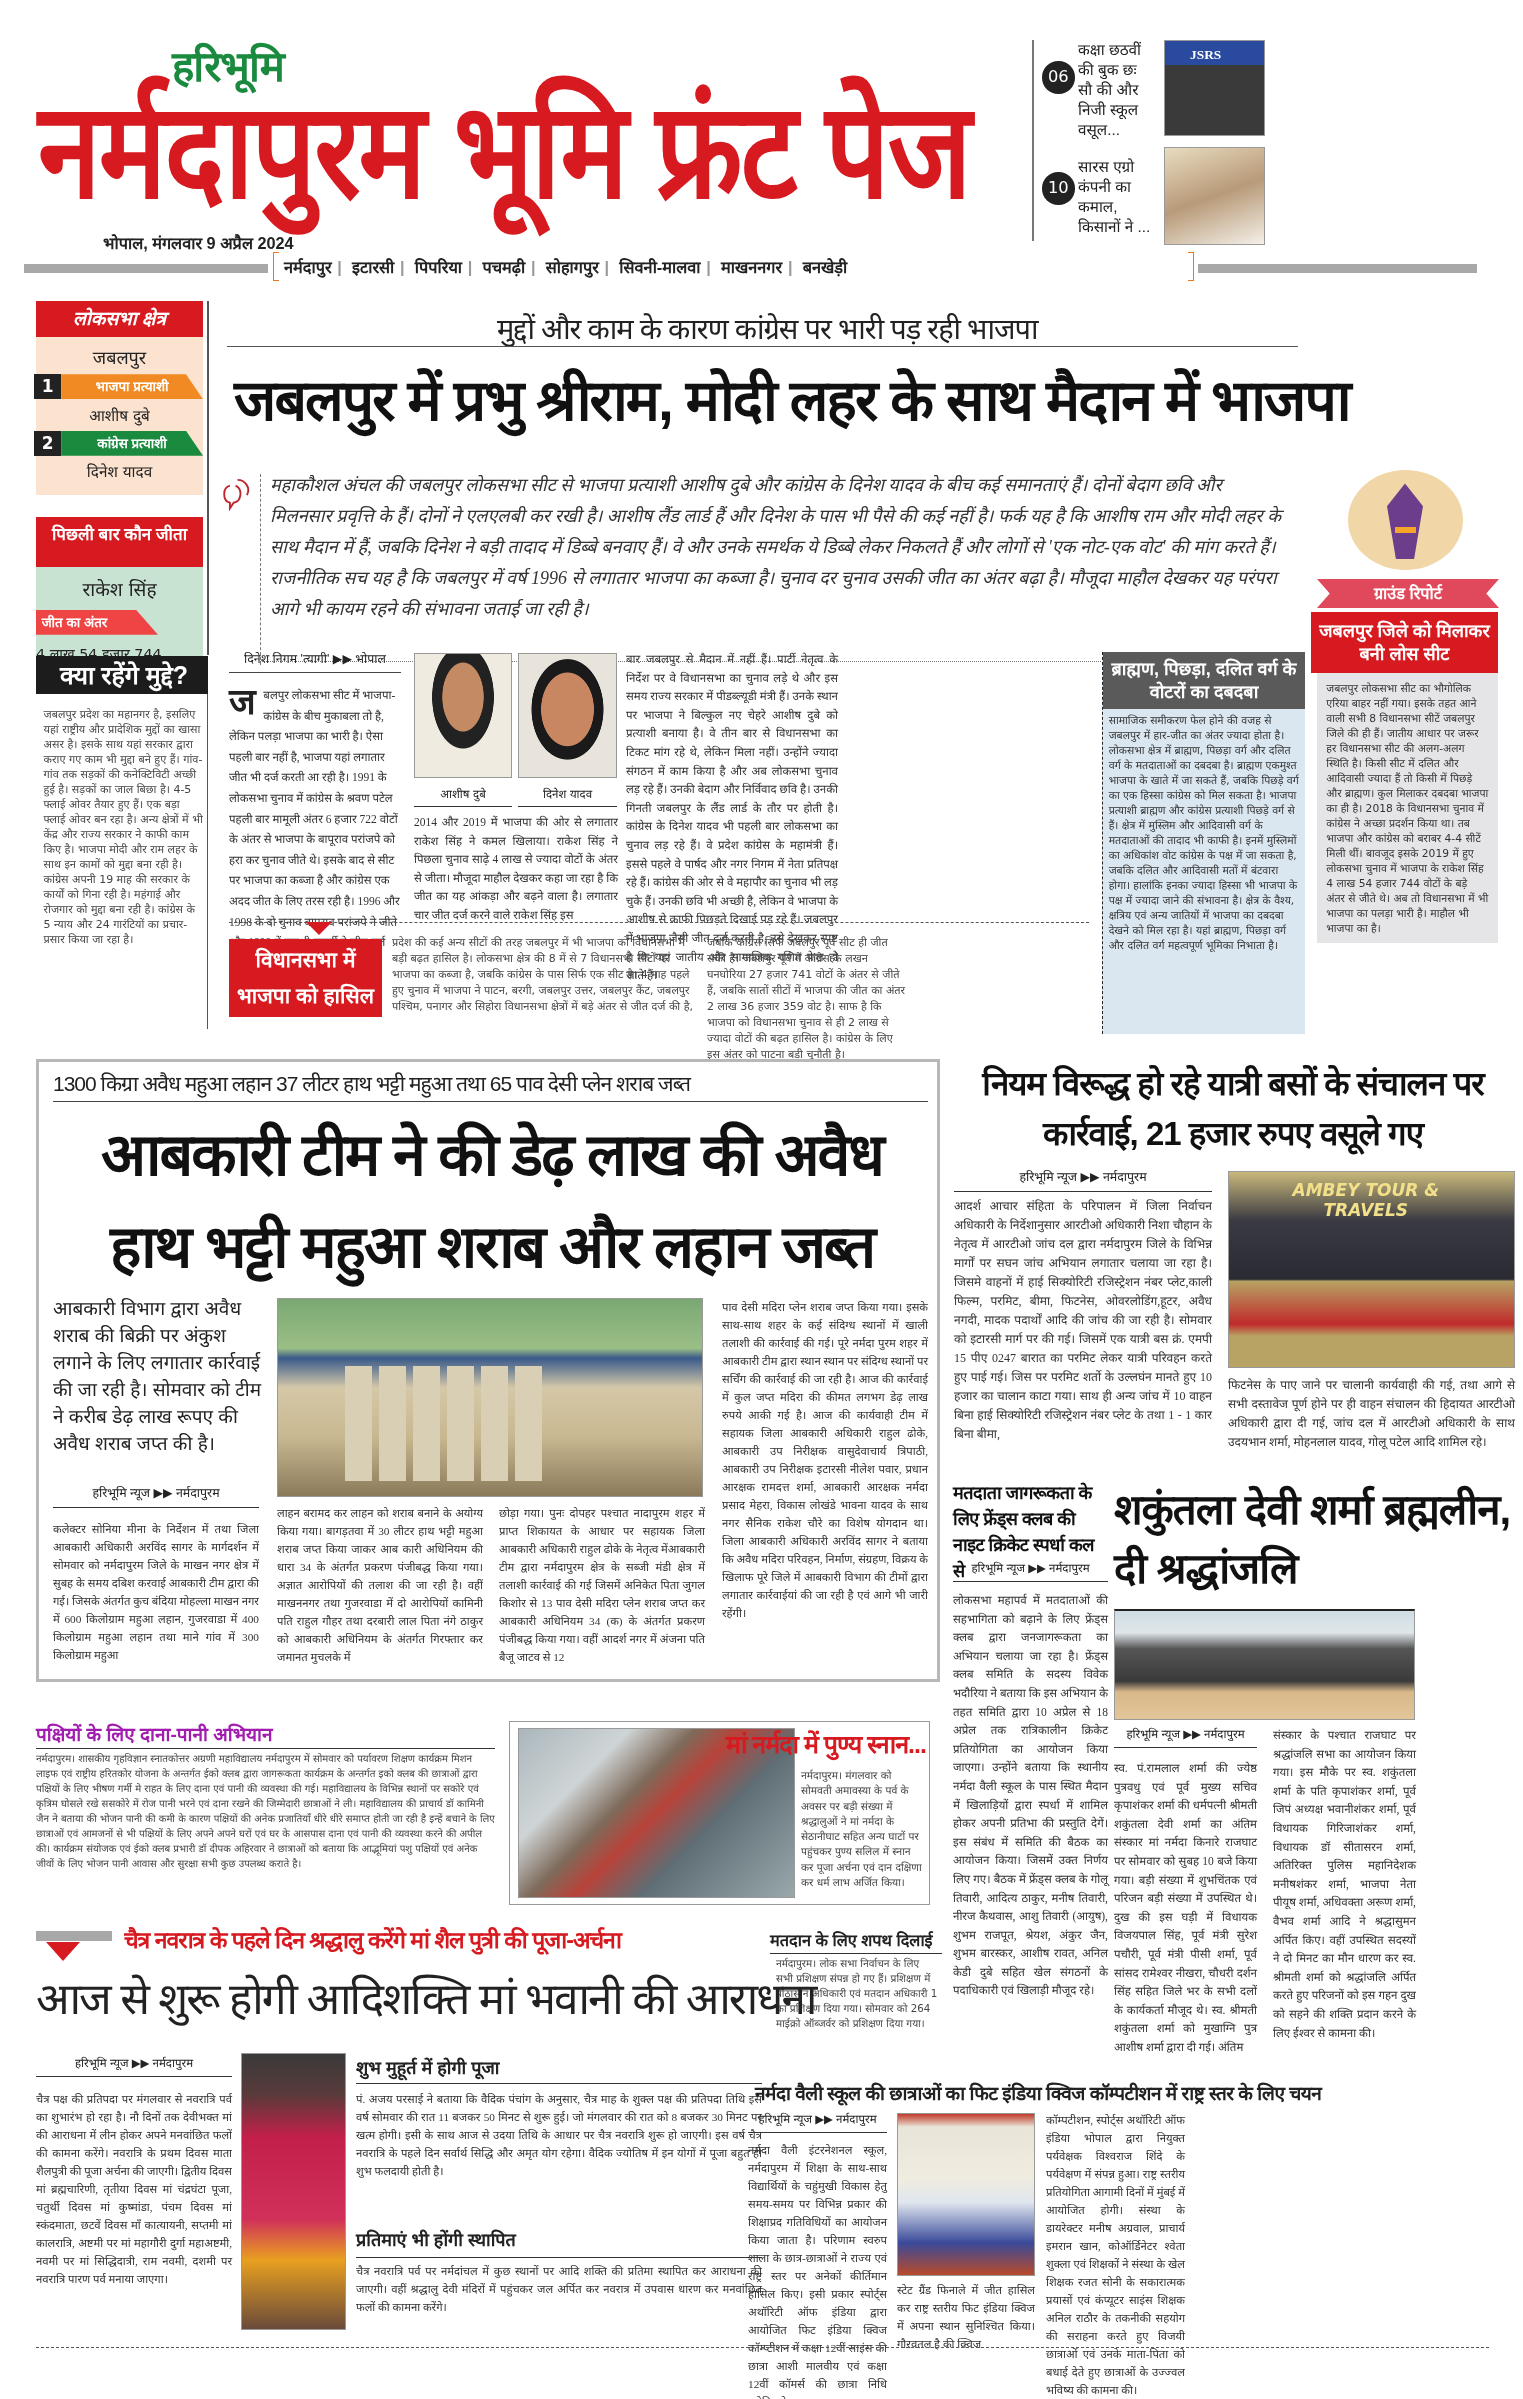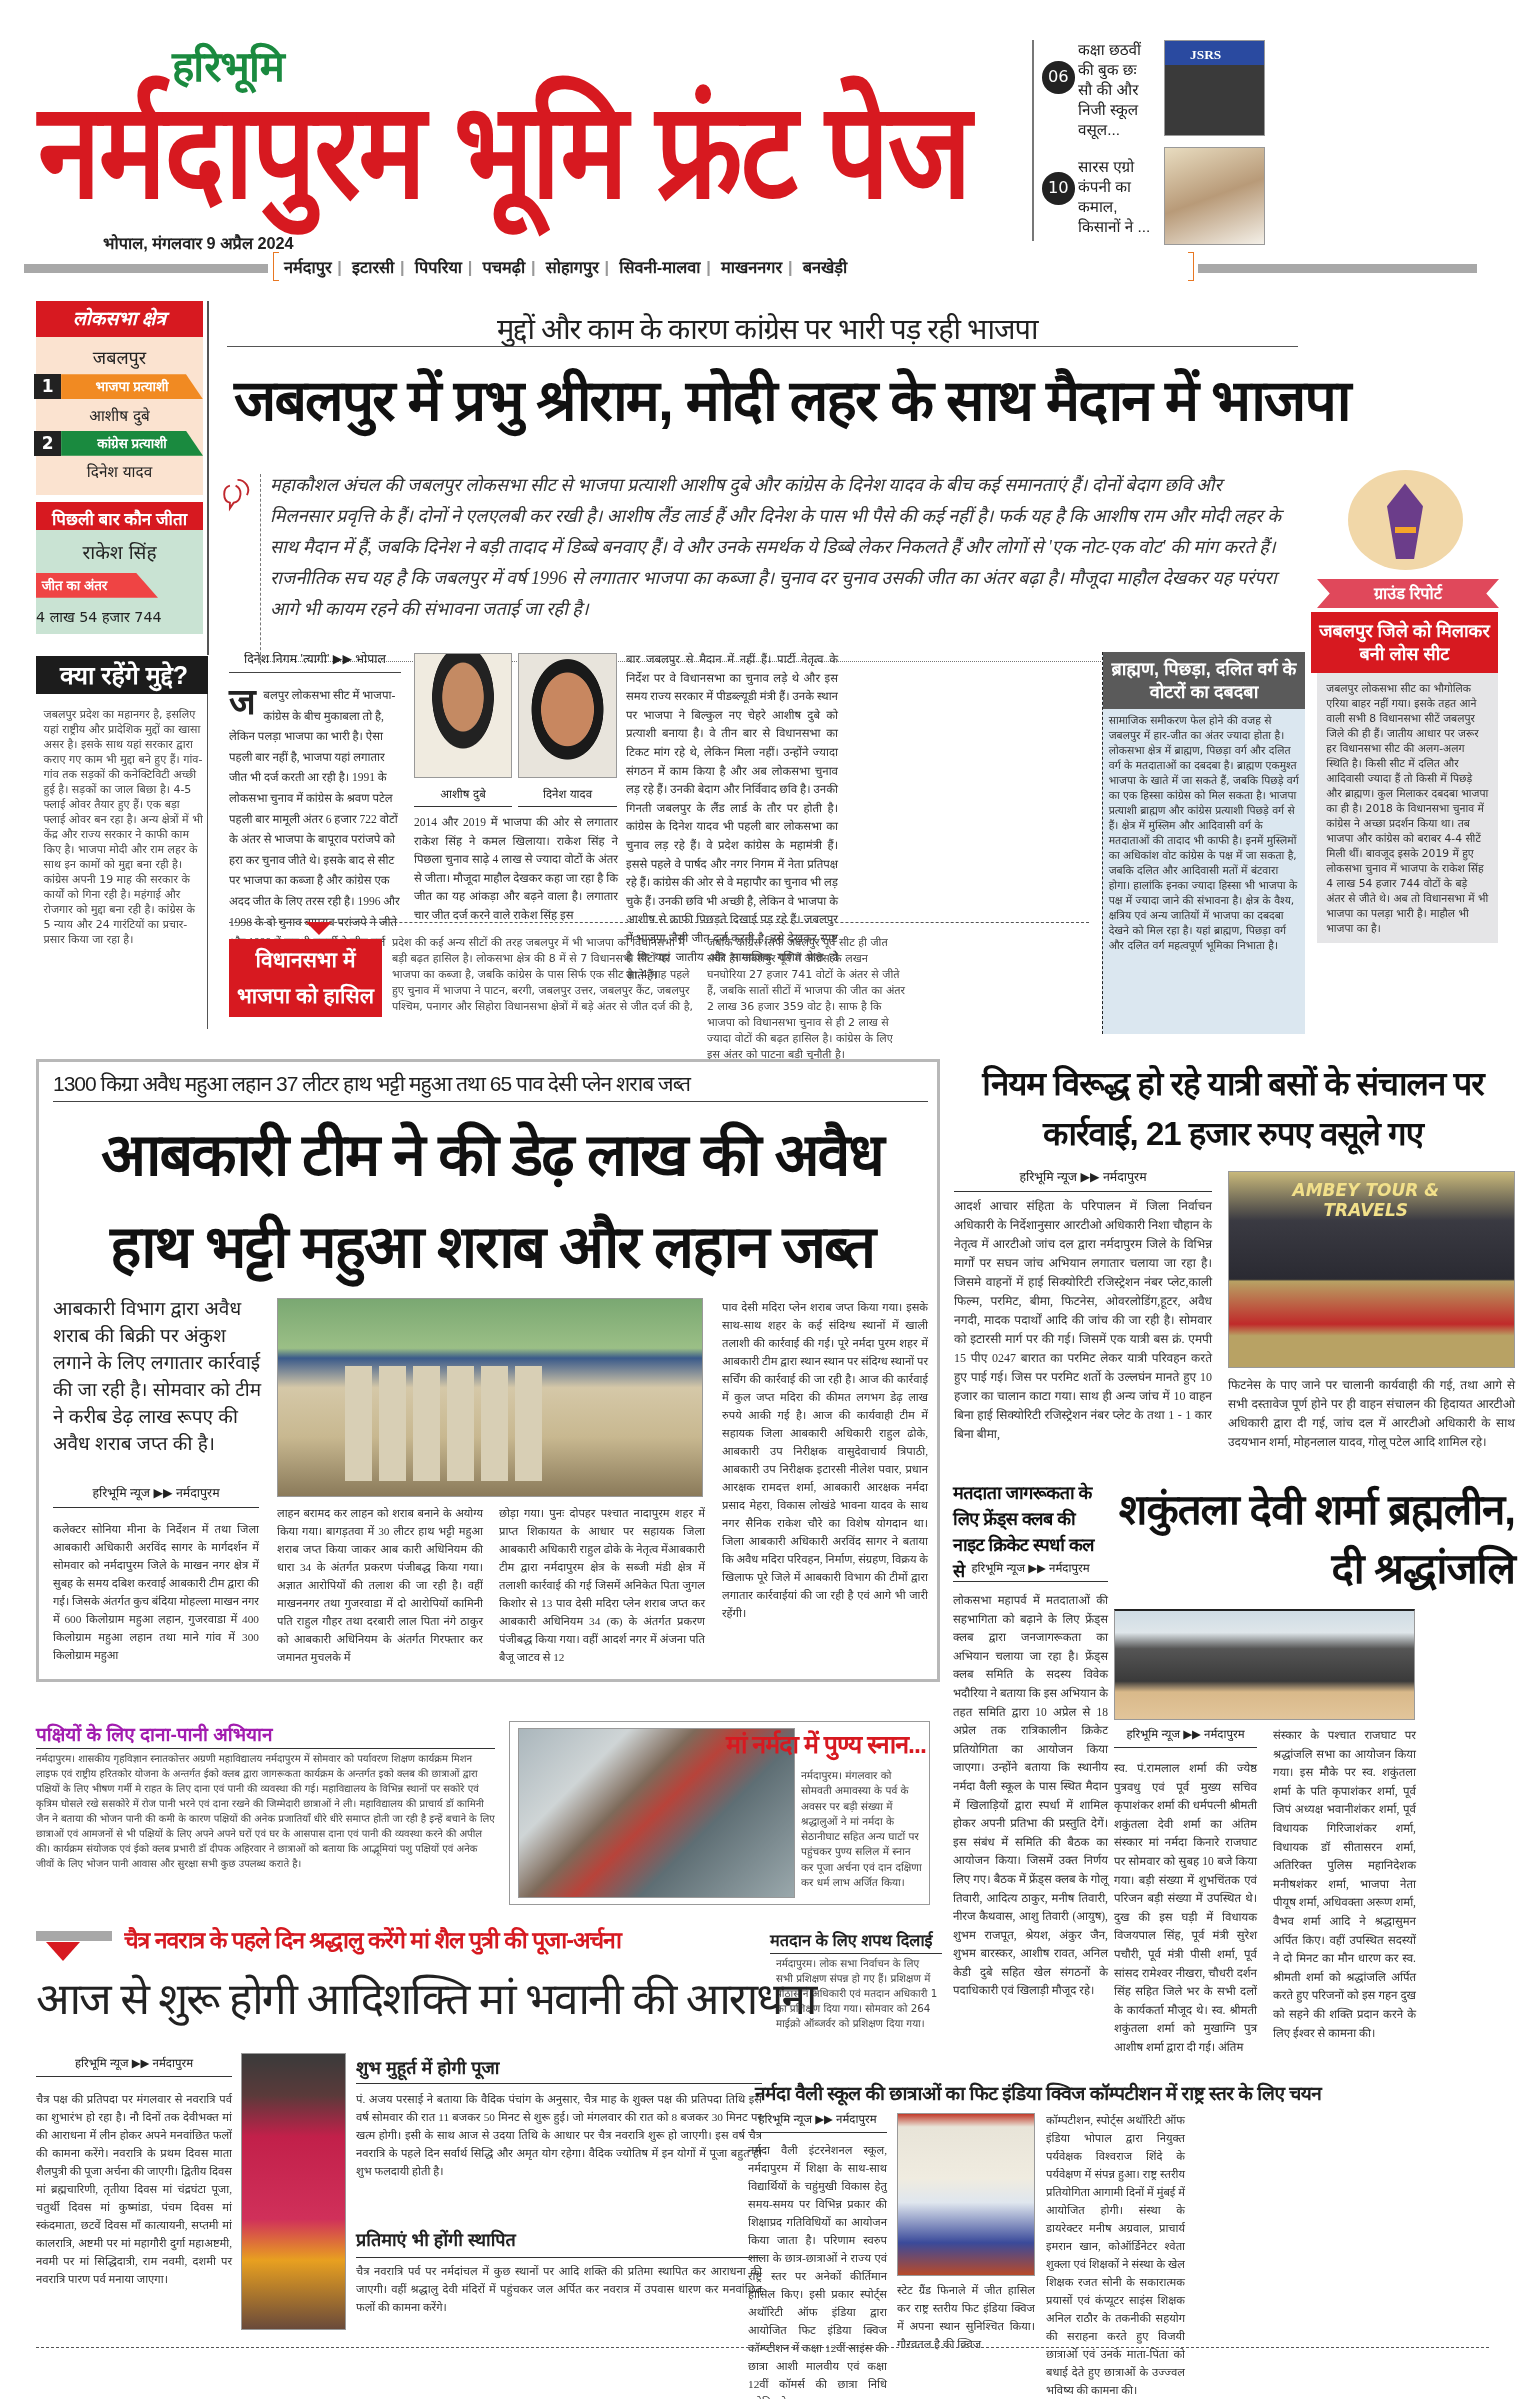--- a/index.html
+++ b/index.html
@@ -60,21 +60,21 @@
       <div style="width:27px;background:#222;color:#fff;font-weight:bold;font-size:17px;text-align:center;line-height:25px">1</div>
       <div class="tag" style="flex:1;background:#f18a22;font-size:13.4px;line-height:25px;clip-path:polygon(0 0,88% 0,100% 100%,0 100%)">भाजपा प्रत्याशी</div>
     </div>
     <div style="text-align:center;font-size:15.3px;padding:5.7px 0">आशीष दुबे</div>
     <div style="display:flex;height:25px;margin-left:-1.9px">
       <div style="width:27px;background:#222;color:#fff;font-weight:bold;font-size:17px;text-align:center;line-height:25px">2</div>
       <div class="tag" style="flex:1;background:#1a8a3f;font-size:13.4px;line-height:25px;clip-path:polygon(0 0,88% 0,100% 100%,0 100%)">कांग्रेस प्रत्याशी</div>
     </div>
     <div style="text-align:center;font-size:15.3px;padding:5.7px 0">दिनेश यादव</div>
   </div>
-  <div class="tag" style="background:#d71920;font-size:17px;height:28px;line-height:36px;margin-top:7px">पिछली बार कौन जीता</div>
+  <div class="tag" style="background:#d71920;font-size:17px;height:50px;line-height:36px;margin-top:22px">पिछली बार कौन जीता</div>
   <div style="background:#c9e3d3;padding-bottom:7.6px">
     <div style="text-align:center;font-size:19px;padding:9.6px 0 7.6px">राकेश सिंह</div>
     <div class="tag" style="width:122px;background:#ef4444;font-size:13.4px;height:25px;line-height:25px;text-align:left;padding-left:5.7px;clip-path:polygon(0 0,82% 0,100% 100%,0 100%)">जीत का अंतर</div>
     <div style="text-align:left;font-size:14.3px;padding-top:9.6px">4 लाख 54 हजार 744</div>
   </div>
 </div>
 <div class="abs" style="left:207px;top:301px;width:1.9px;height:354px;background:#555"></div>
 
 <div class="abs" style="left:36px;top:656px;width:172px">
   <div style="background:#1c1c1c;color:#fff;font-family:'Liberation Sans',sans-serif;font-weight:bold;font-size:25px;height:38px;line-height:38px;padding-left:24px">क्या रहेंगे मुद्दे?</div>
@@ -148,21 +148,21 @@
 <div class="abs txt" style="left:954px;top:1197px;width:258px;font-size:12px;line-height:19px">आदर्श आचार संहिता के परिपालन में जिला निर्वाचन अधिकारी के निर्देशानुसार आरटीओ अधिकारी निशा चौहान के नेतृत्व में आरटीओ जांच दल द्वारा नर्मदापुरम जिले के विभिन्न मार्गों पर सघन जांच अभियान लगातार चलाया जा रहा है। जिसमे वाहनों में हाई सिक्योरिटी रजिस्ट्रेशन नंबर प्लेट,काली फिल्म, परमिट, बीमा, फिटनेस, ओवरलोडिंग,हूटर, अवैध नगदी, मादक पदार्थों आदि की जांच की जा रही है। सोमवार को इटारसी मार्ग पर की गई। जिसमें एक यात्री बस क्रं. एमपी 15 पीए 0247 बारात का परमिट लेकर यात्री परिवहन करते हुए पाई गई। जिस पर परमिट शर्तो के उल्लघंन मानते हुए 10 हजार का चालान काटा गया। साथ ही अन्य जांच में 10 वाहन बिना हाई सिक्योरिटी रजिस्ट्रेशन नंबर प्लेट के तथा 1 - 1 कार बिना बीमा,</div>
 <div class="abs photo" style="left:1228px;top:1171px;width:287px;height:197px;background:linear-gradient(180deg,#c8b87a 0,#3a3a42 25%,#2a2a32 55%,#b8a264 56%,#c02a2a 78%,#b8a264 84%)">
   <div style="text-align:center;color:#f2e08a;font-weight:bold;font-style:italic;font-size:17px;padding-top:7.6px;width:60%;margin-left:18%">AMBEY TOUR &amp; TRAVELS</div>
 </div>
 <div class="abs txt" style="left:1228px;top:1376px;width:287px;font-size:12px;line-height:19px">फिटनेस के पाए जाने पर चालानी कार्यवाही की गई, तथा आगे से सभी दस्तावेज पूर्ण होने पर ही वाहन संचालन की हिदायत आरटीओ अधिकारी द्वारा दी गई, जांच दल में आरटीओ अधिकारी के साथ उदयभान शर्मा, मोहनलाल यादव, गोलू पटेल आदि शामिल रहे।</div>
 
 <div class="abs hl" style="left:953px;top:1480px;width:155px;font-size:18px;line-height:26px;letter-spacing:-0.5px">मतदाता जागरूकता के लिए फ्रेंड्स क्लब की नाइट क्रिकेट स्पर्धा कल से</div>
 <div class="abs byline" style="left:953px;top:1560px;width:155px;font-size:11.5px">हरिभूमि न्यूज ▶▶ नर्मदापुरम</div>
 <div class="abs txt" style="left:953px;top:1591px;width:155px;font-size:11.5px;line-height:18.6px">लोकसभा महापर्व में मतदाताओं की सहभागिता को बढ़ाने के लिए फ्रेंड्स क्लब द्वारा जनजागरूकता का अभियान चलाया जा रहा है। फ्रेंड्स क्लब समिति के सदस्य विवेक भदौरिया ने बताया कि इस अभियान के तहत समिति द्वारा 10 अप्रेल से 18 अप्रेल तक रात्रिकालीन क्रिकेट प्रतियोगिता का आयोजन किया जाएगा। उन्होंने बताया कि स्थानीय नर्मदा वैली स्कूल के पास स्थित मैदान में खिलाड़ियों द्वारा स्पर्धा में शामिल होकर अपनी प्रतिभा की प्रस्तुति देगें। इस संबंध में समिति की बैठक का आयोजन किया। जिसमें उक्त निर्णय लिए गए। बैठक में फ्रेंड्स क्लब के गोलू तिवारी, आदित्य ठाकुर, मनीष तिवारी, नीरज कैथवास, आशु तिवारी (आयुष), शुभम राजपूत, श्रेयश, अंकुर जैन, शुभम बारस्कर, आशीष रावत, अनिल केडी दुबे सहित खेल संगठनों के पदाधिकारी एवं खिलाड़ी मौजूद रहे।</div>
 
-<div class="abs hl" style="left:1114px;top:1480px;width:401px;font-size:42px;line-height:59px;text-align:right;letter-spacing:-1px">शकुंतला देवी शर्मा ब्रह्मलीन, दी श्रद्धांजलि</div>
+<div class="abs hl" style="left:1114px;top:1480px;width:401px;font-size:42px;line-height:59px;text-align:left;letter-spacing:-1px">शकुंतला देवी शर्मा ब्रह्मलीन, दी श्रद्धांजलि</div>
 <div class="abs photo" style="left:1114px;top:1609px;width:301px;height:111px;border-top:2.9px solid #222;background:linear-gradient(180deg,#cfdce4 0,#dfe6ea 20%,#555 35%,#3a3a3a 65%,#d9b98a 75%,#e2c59a 100%)"></div>
 <div class="abs byline" style="left:1114px;top:1726px;width:143px;font-size:11.5px">हरिभूमि न्यूज ▶▶ नर्मदापुरम</div>
 <div class="abs txt" style="left:1114px;top:1759px;width:143px;font-size:11.5px;line-height:18.6px">स्व. पं.रामलाल शर्मा की ज्येष्ठ पुत्रवधु एवं पूर्व मुख्य सचिव कृपाशंकर शर्मा की धर्मपत्नी श्रीमती शकुंतला देवी शर्मा का अंतिम संस्कार मां नर्मदा किनारे राजघाट पर सोमवार को सुबह 10 बजे किया गया। बड़ी संख्या में शुभचिंतक एवं परिजन बड़ी संख्या में उपस्थित थे। दुख की इस घड़ी में विधायक विजयपाल सिंह, पूर्व मंत्री सुरेश पचौरी, पूर्व मंत्री पीसी शर्मा, पूर्व सांसद रामेश्वर नीखरा, चौधरी दर्शन सिंह सहित जिले भर के सभी दलों के कार्यकर्ता मौजूद थे। स्व. श्रीमती शकुंतला शर्मा को मुखाग्नि पुत्र आशीष शर्मा द्वारा दी गई। अंतिम</div>
 <div class="abs txt" style="left:1273px;top:1726px;width:143px;font-size:11.5px;line-height:18.6px">संस्कार के पश्चात राजघाट पर श्रद्धांजलि सभा का आयोजन किया गया। इस मौके पर स्व. शकुंतला शर्मा के पति कृपाशंकर शर्मा, पूर्व जिपं अध्यक्ष भवानीशंकर शर्मा, पूर्व विधायक गिरिजाशंकर शर्मा, विधायक डॉ सीतासरन शर्मा, अतिरिक्त पुलिस महानिदेशक मनीषशंकर शर्मा, भाजपा नेता पीयूष शर्मा, अधिवक्ता अरूण शर्मा, वैभव शर्मा आदि ने श्रद्धासुमन अर्पित किए। वहीं उपस्थित सदस्यों ने दो मिनट का मौन धारण कर स्व. श्रीमती शर्मा को श्रद्धांजलि अर्पित करते हुए परिजनों को इस गहन दुख को सहने की शक्ति प्रदान करने के लिए ईश्वर से कामना की।</div>
 
 <div class="abs" style="left:36px;top:1721px;width:459px;font-family:'Liberation Sans',sans-serif;font-weight:bold;font-size:19px;color:#a21caf;border-bottom:1.9px solid #333;padding-bottom:1px">पक्षियों के लिए दाना-पानी अभियान</div>
 <div class="abs txt-s" style="left:36px;top:1751px;width:459px;font-size:10px;line-height:15px">नर्मदापुरम। शासकीय गृहविज्ञान स्नातकोत्तर अग्रणी महाविद्यालय नर्मदापुरम में सोमवार को पर्यावरण शिक्षण कार्यक्रम मिशन लाइफ एवं राष्ट्रीय हरितकोर योजना के अन्तर्गत ईको क्लब द्वारा जागरूकता कार्यक्रम के अन्तर्गत इको क्लब की छात्राओं द्वारा पक्षियों के लिए भीषण गर्मी मे राहत के लिए दाना एवं पानी की व्यवस्था की गई। महाविद्यालय के विभिन्न स्थानों पर सकोरे एवं कृत्रिम घोसले रखे ससकोरे में रोज पानी भरने एवं दाना रखने की जिम्मेदारी छात्राओं ने ली। महाविद्यालय की प्राचार्य डॉ कामिनी जैन ने बताया की भोजन पानी की कमी के कारण पक्षियों की अनेक प्रजातियाँ धीरे धीरे समाप्त होती जा रही है इन्हें बचाने के लिए छात्राओं एवं आमजनों से भी पक्षियों के लिए अपने अपने घरों एवं घर के आसपास दाना एवं पानी की व्यवस्था करने की अपील की। कार्यक्रम संयोजक एवं ईको क्लब प्रभारी डॉ दीपक अहिरवार ने छात्राओं को बताया कि आद्भूमियां पशु पक्षियों एवं अनेक जीवों के लिए भोजन पानी आवास और सुरक्षा सभी कुछ उपलब्ध कराते है।</div>
 
 <div class="abs" style="left:509px;top:1721px;width:421px;height:184px;border:1.9px solid #999"></div>
 <div class="abs photo" style="left:518px;top:1728px;width:277px;height:170px;background:linear-gradient(135deg,#aab6bc 0,#cfd5d6 25%,#7e6a5a 40%,#b8433a 50%,#5e6e74 65%,#9aa8ac 100%)"></div>

